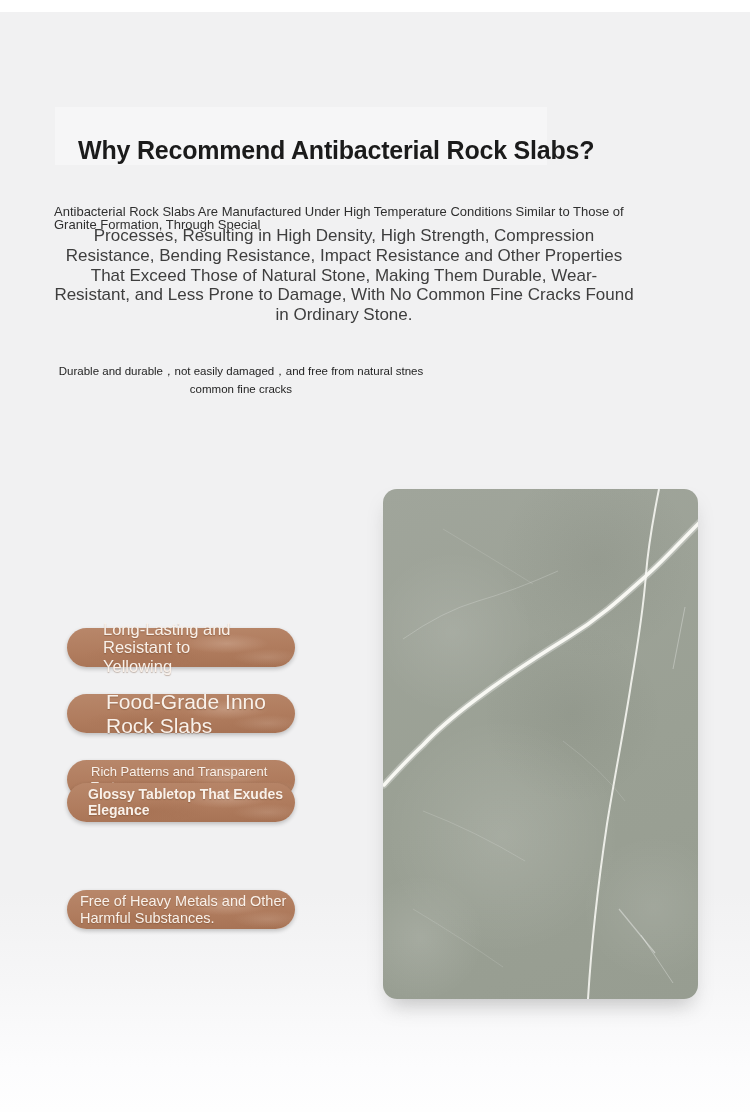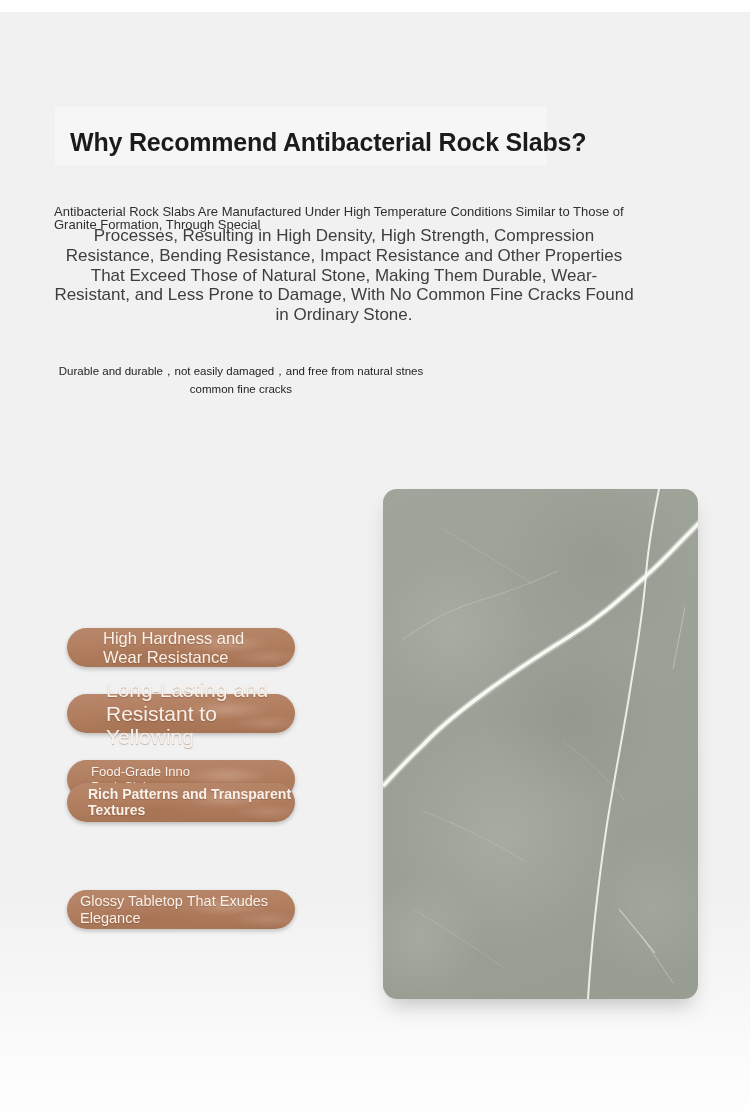--- a/index.html
+++ b/index.html
@@ -80,47 +80,47 @@
 </head>
 <body>
 
 <div class="stage">
 
   <div class="topbar"></div>
 
   <div class="main">
 
     <div class="title-box"></div>
-    <h1 class="title" style="margin:8px;">Why Recommend Antibacterial Rock Slabs?</h1>
+    <h1 class="title" style="margin:16px;">Why Recommend Antibacterial Rock Slabs?</h1>
 
     <p class="intro-small" style="margin:0;">Antibacterial Rock Slabs Are Manufactured Under High Temperature Conditions Similar to Those of Granite Formation, Through Special</p>
 
     <p class="intro-large" style="margin:0;text-align:center;">Processes, Resulting in High Density, High Strength, Compression Resistance, Bending Resistance, Impact Resistance and Other Properties That Exceed Those of Natural Stone, Making Them Durable, Wear-Resistant, and Less Prone to Damage, With No Common Fine Cracks Found in Ordinary Stone.</p>
 
     <p class="note" style="margin:0;">Durable and durable，not easily damaged，and free from natural stnes common fine cracks</p>
 
-    <div class="pill">
-      <span class="pill-label">High Hardness and
-Wear Resistance</span>
-    </div>
     <div class="pill">
       <span class="pill-label">Long-Lasting and Resistant to
 Yellowing</span>
     </div>
     <div class="pill">
       <span class="pill-label">Food-Grade Inno
 Rock Slabs</span>
     </div>
     <div class="pill">
       <span class="pill-label">Rich Patterns and Transparent
 Textures</span>
     </div>
     <div class="pill">
       <span class="pill-label">Glossy Tabletop That Exudes
 Elegance</span>
+    </div>
+    <div class="pill">
+      <span class="pill-label">Free of Heavy Metals and Other
+Harmful Substances.</span>
     </div>
 
     <div class="slab">
       <svg viewBox="0 0 315 510" preserveAspectRatio="none">
 
         <path d="M20 150 Q60 122 95 112 T175 82" stroke="rgba(255,255,255,0.20)" stroke-width="1" fill="none"></path>
         <path d="M40 322 Q92 342 142 372" stroke="rgba(255,255,255,0.16)" stroke-width="1" fill="none"></path>
         <path d="M180 252 Q220 282 242 312" stroke="rgba(255,255,255,0.14)" stroke-width="1" fill="none"></path>
         <path d="M30 420 Q80 450 120 478" stroke="rgba(255,255,255,0.13)" stroke-width="1" fill="none"></path>
         <path d="M60 40 Q110 70 150 95" stroke="rgba(255,255,255,0.12)" stroke-width="1" fill="none"></path>

